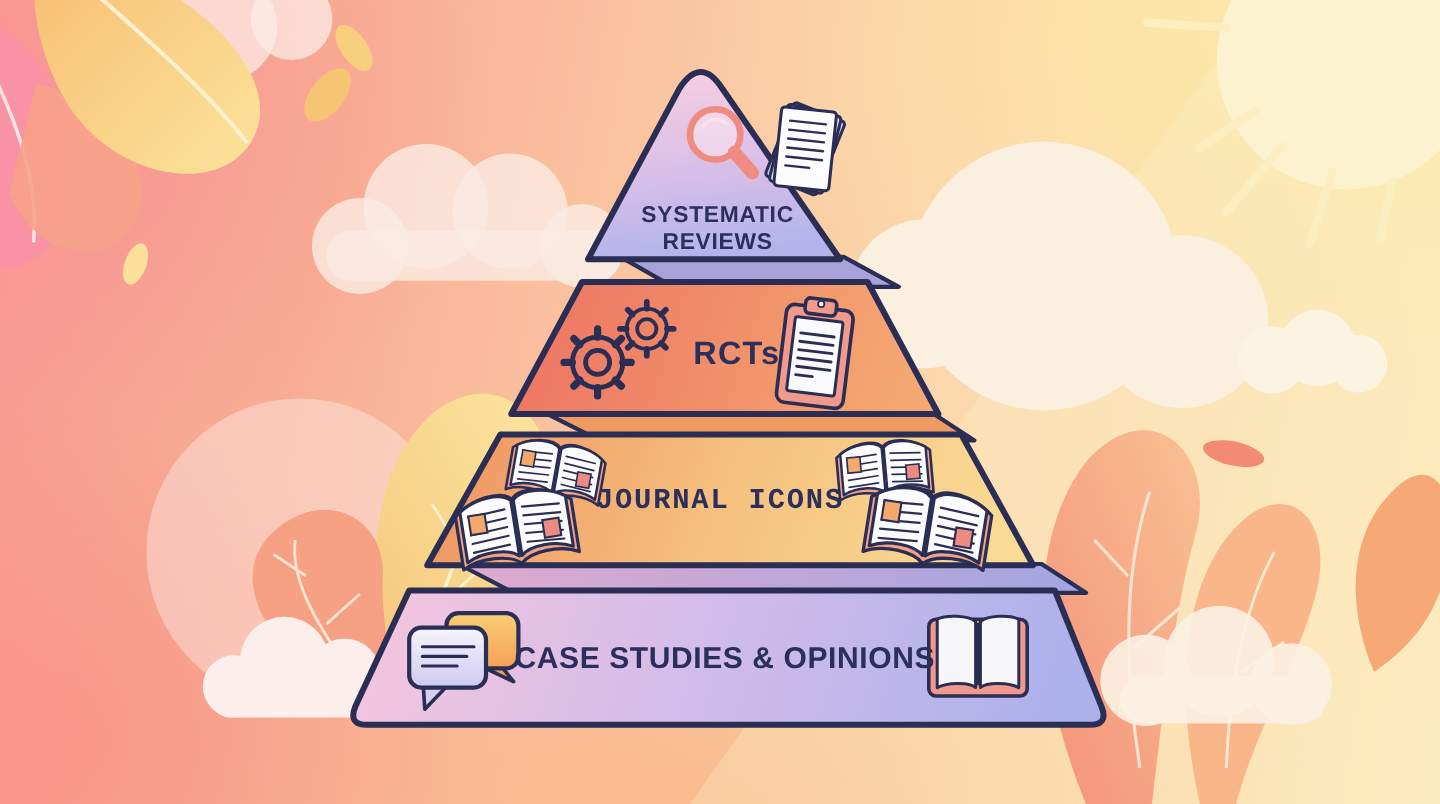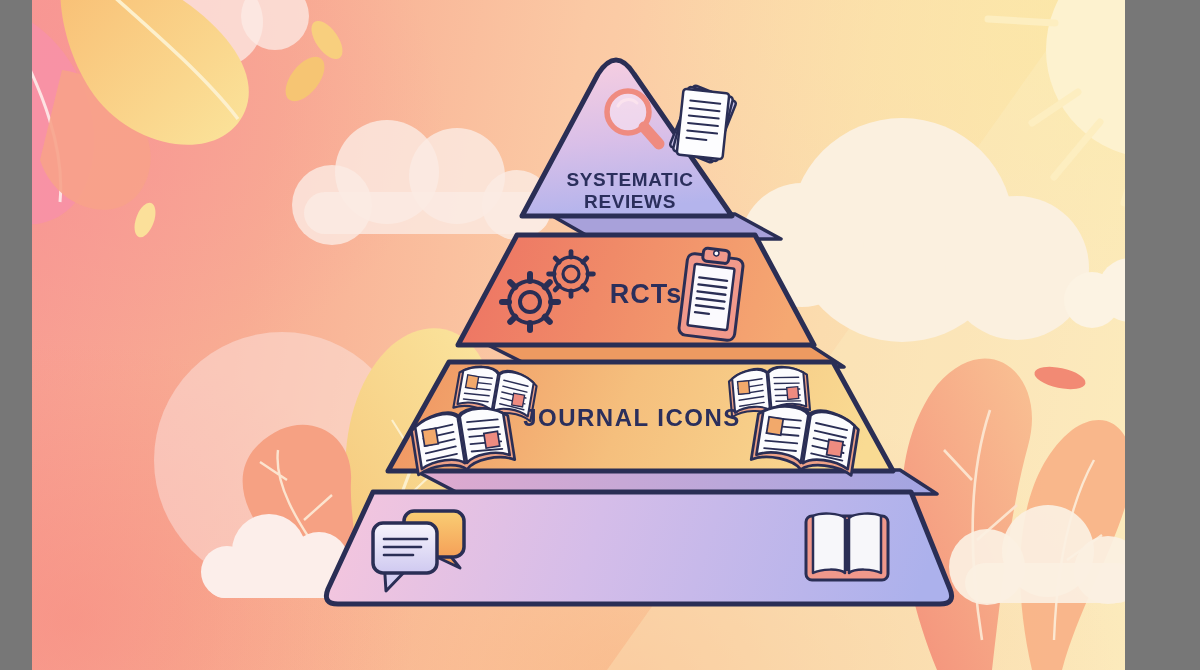--- a/index.html
+++ b/index.html
@@ -1,34 +1,33 @@
 <!DOCTYPE html>
 <html><head>
 <meta charset="utf-8">
 <style>
   html,body{margin:0;padding:0;background:#777;}
   .stage{
-    position:relative;width:1093px;height:670px;overflow:hidden;
+    position:relative;width:1200px;height:670px;overflow:hidden;
     font-family:"Liberation Sans",sans-serif;
     background:
       radial-gradient(900px 520px at 1150px 20px, rgba(252,232,165,.95), rgba(252,232,165,0) 62%),
       radial-gradient(520px 420px at 40px 620px, rgba(247,138,128,.55), rgba(247,138,128,0) 66%),
       radial-gradient(620px 430px at 10px 110px, rgba(248,143,150,.55), rgba(248,143,150,0) 65%),
       radial-gradient(760px 420px at 600px 680px, rgba(247,163,112,.45), rgba(247,163,112,0) 68%),
       linear-gradient(100deg,#f89b92 0%,#f8ad93 22%,#fbc9a4 46%,#fbdcae 70%,#fce9b8 100%);
-    margin-left: 32px;
   }
   .stage svg{position:absolute;left:0;top:0;}
   .tier-label{
     position:absolute;transform:translate(-50%,-50%);
     color:#2b2f5c;font-weight:bold;text-align:center;z-index:5;line-height:1.15;
   }
   .t1{left:598px;top:191px;width:175px;font-size:19px;letter-spacing:.6px;}
   .t2{left:614px;top:295px;width:200px;font-size:27px;letter-spacing:1px;}
-  .t3{left:600px;top:418px;width:400px;font-size:24px;letter-spacing:1.5px;}
+  .t3{left:600px;top:418px;width:400px;font-size:24px;letter-spacing:1.5px;font-family:Liberation Mono, monospace;}
   .t4{left:604px;top:549px;width:500px;font-size:25px;letter-spacing:.5px;}
 </style>
 </head>
 <body>
 
 <div class="stage">
 
   <svg width="1200" height="670" viewBox="0 0 1200 670">
     <defs>
       <linearGradient id="gLeafY" x1="0" y1="0" x2="1" y2="1">
@@ -275,14 +274,15 @@
       <rect x="-41" y="-31" width="82" height="64" rx="6" fill="#f0988b" stroke="#2a2e55" stroke-width="3"></rect>
       <path d="M-34,-31 C-26,-35 -8,-34 -2,-29 L-2,26 C-8,21 -26,22 -34,26 Z" fill="#f7f7fa" stroke="#2a2e55" stroke-width="2.5" stroke-linejoin="round"></path>
       <path d="M34,-31 C26,-35 8,-34 2,-29 L2,26 C8,21 26,22 34,26 Z" fill="#f7f7fa" stroke="#2a2e55" stroke-width="2.5" stroke-linejoin="round"></path>
       <line x1="0" y1="-28" x2="0" y2="24" stroke="#2a2e55" stroke-width="2"></line>
     </g>
   </svg>
 
   <div class="tier-label t1">SYSTEMATIC REVIEWS</div>
   <div class="tier-label t2">RCTs</div>
   <div class="tier-label t3">JOURNAL ICONS</div>
+  <div class="tier-label t4">CASE STUDIES &amp; OPINIONS</div>
 
 </div>
 
 </body></html>

